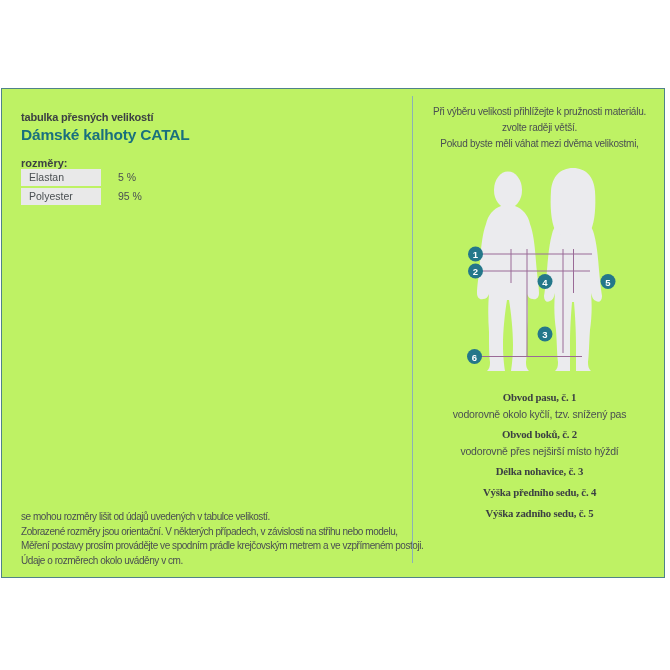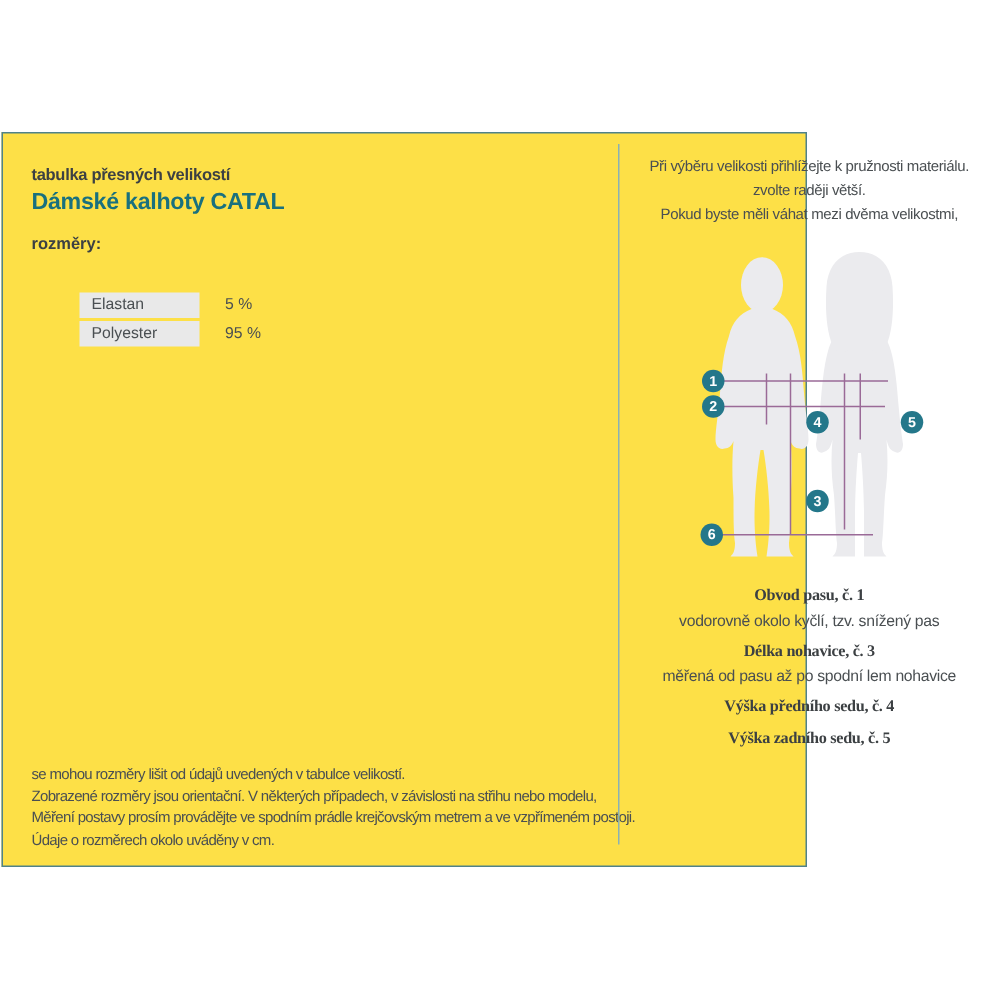--- a/index.html
+++ b/index.html
@@ -1,28 +1,28 @@
 <!DOCTYPE html>
 <html><head>
 <meta charset="utf-8">
 <style>
   html,body{margin:0;padding:0;background:#ffffff;}
   body{width:670px;height:670px;position:relative;font-family:"Liberation Sans",sans-serif;overflow:hidden;}
 
-  .panel{position:absolute;left:1px;top:88px;width:537px;height:490px;
-         border:1px solid #4f828a;background:#fde047;box-sizing:border-box;}
+  .panel{position:absolute;left:1px;top:88px;width:664px;height:490px;
+         border:1px solid #4f828a;background:#bef264;box-sizing:border-box;}
 
   
   .left-panel{position:absolute;left:0;top:0;width:410px;height:100%;}
   .eyebrow{position:absolute;left:19px;top:22px;font-size:11px;font-weight:700;
            color:#3c4043;letter-spacing:-0.2px;}
   .title{position:absolute;left:19px;top:37px;margin:0;font-size:15.5px;font-weight:700;
          color:#19707e;letter-spacing:-0.2px;}
   .comp-label{position:absolute;left:19px;top:68px;font-size:11px;font-weight:700;color:#3c4043;}
-  .comp-table{position:absolute;left:19px;top:106px;width:180px;margin-left:32px;}
+  .comp-table{position:absolute;left:19px;top:80px;width:180px;}
   .comp-row{display:flex;margin-bottom:2px;font-size:10.5px;color:#4a4f52;}
   .comp-material{background:#e9e9e9;width:72px;padding:3px 0 3px 8px;line-height:11px;}
   .comp-value{padding:3px 0 3px 17px;line-height:11px;}
   .disclaimer{position:absolute;left:19px;top:421px;font-size:10px;letter-spacing:-0.45px;
               color:#4a4f52;white-space:nowrap;}
   .disclaimer div{line-height:14.5px;}
 
   
   .divider{position:absolute;left:410px;top:7px;width:1px;height:467px;background:#8ab1b6;}
 
@@ -141,22 +141,25 @@
         <text class="badge-num" x="474.5" y="357.1" text-anchor="middle" dominant-baseline="central" fill="#ffffff">6</text>
       </g>
     </svg>
 
     <div class="measurements">
       <div class="m-group">
         <div class="m-title">Obvod pasu, č. 1</div>
         <div class="m-desc">vodorovně okolo kyčlí, tzv. snížený pas</div>
       </div>
       <div class="m-group">
+        <div class="m-title">Obvod boků, č. 2</div>
+        <div class="m-desc">vodorovně přes nejširší místo hýždí</div>
+      </div>
+      <div class="m-group">
         <div class="m-title">Délka nohavice, č. 3</div>
-        <div class="m-desc">měřená od pasu až po spodní lem nohavice</div>
       </div>
       <div class="m-group">
         <div class="m-title">Výška předního sedu, č. 4</div>
 
       </div>
       <div class="m-group">
         <div class="m-title">Výška zadního sedu, č. 5</div>
 
       </div>
     </div>

